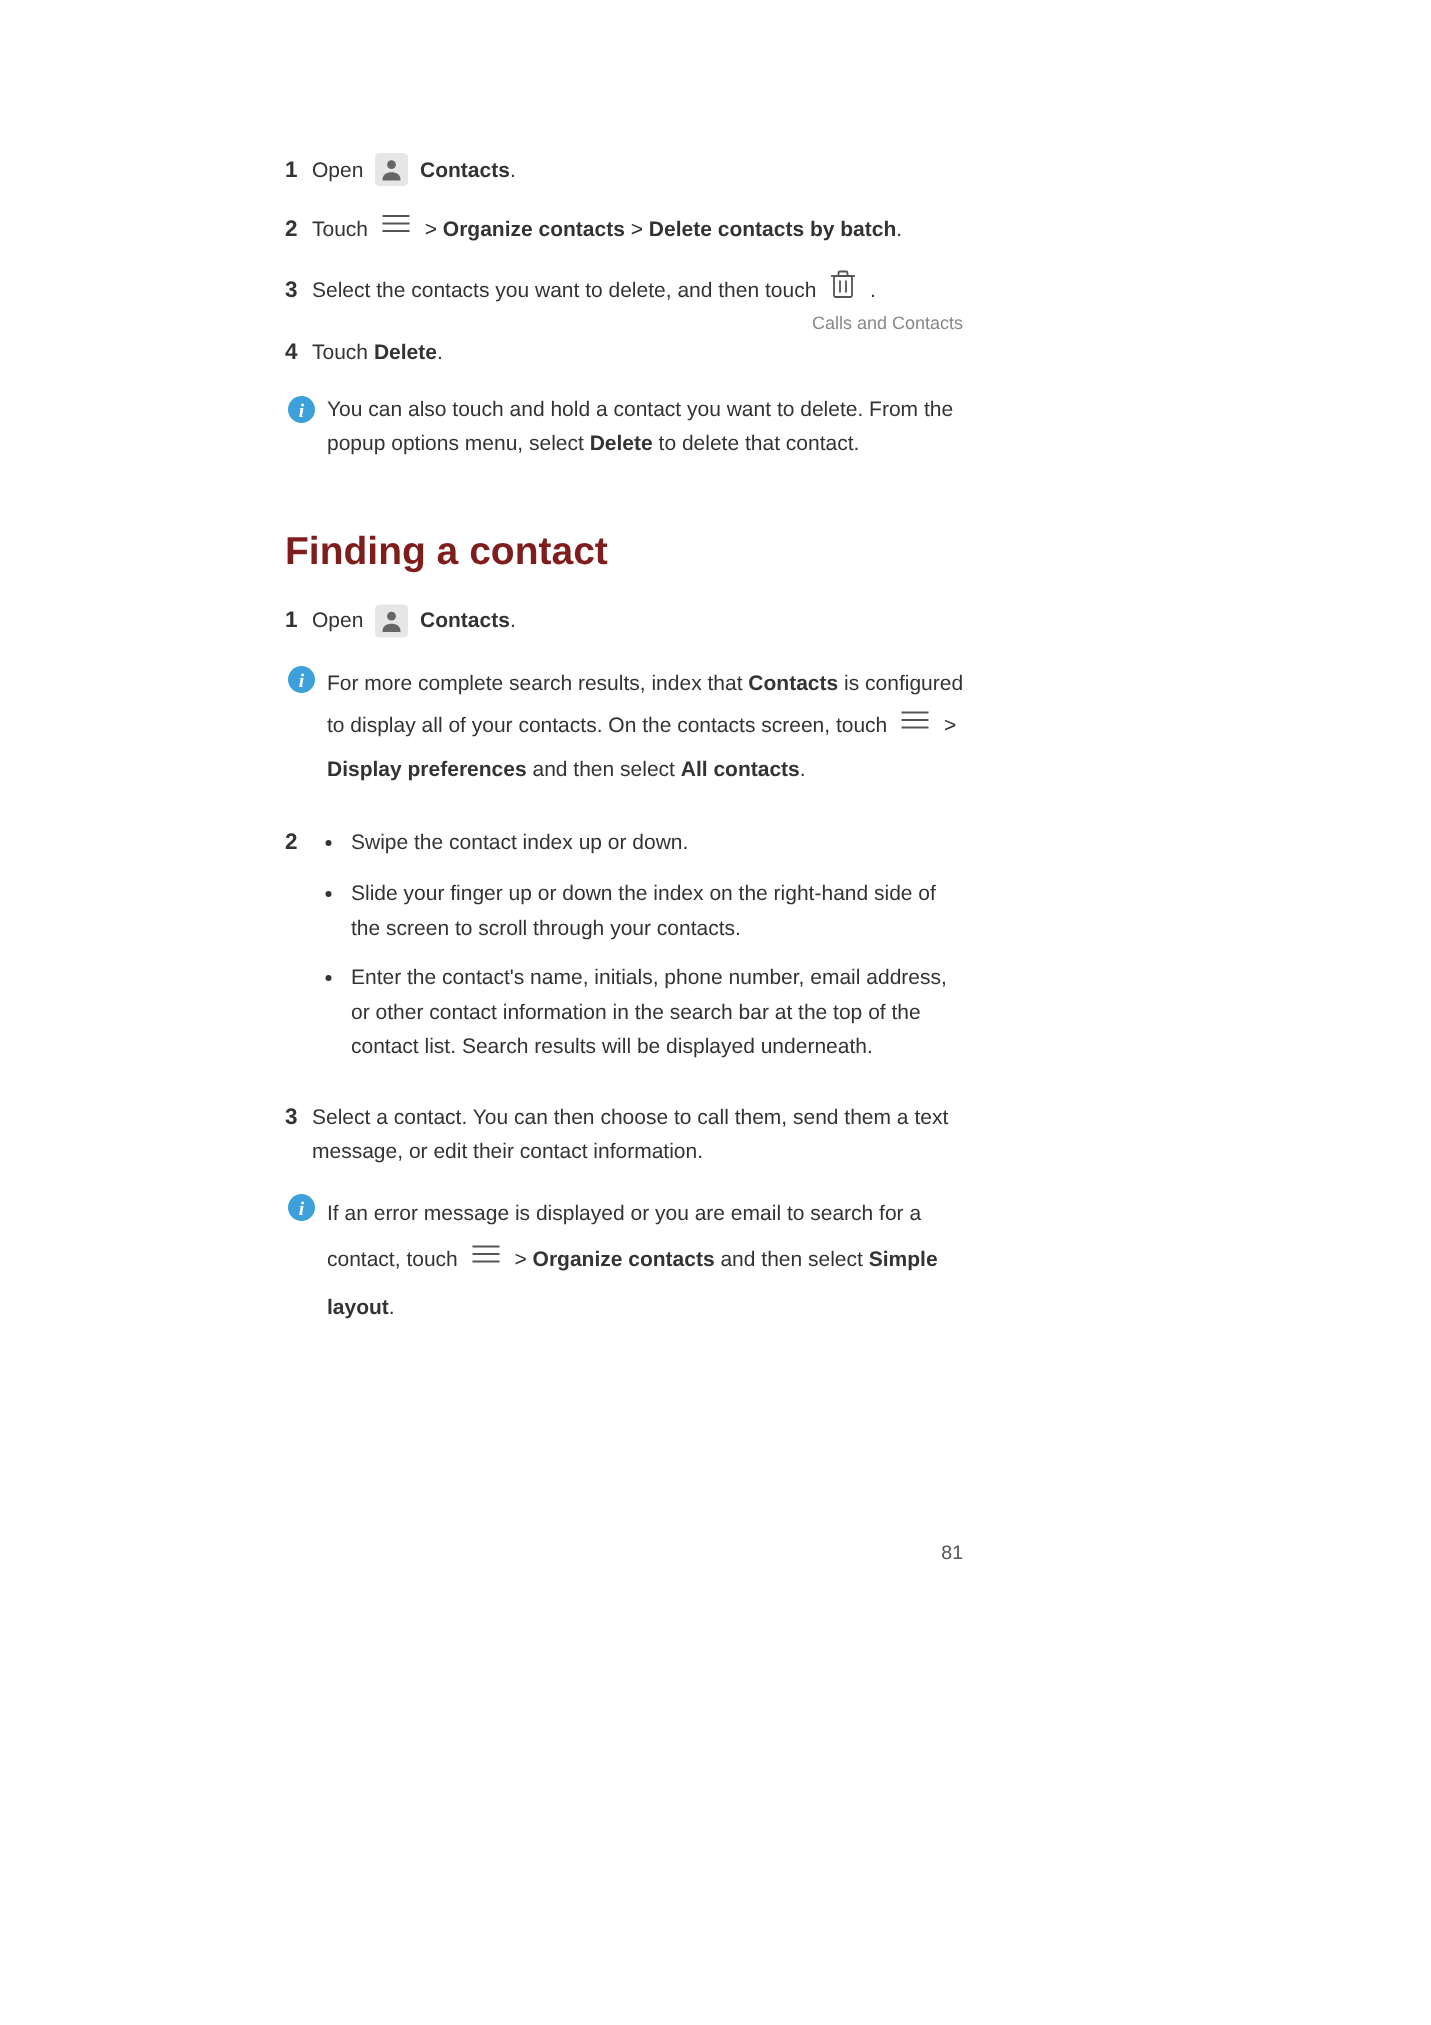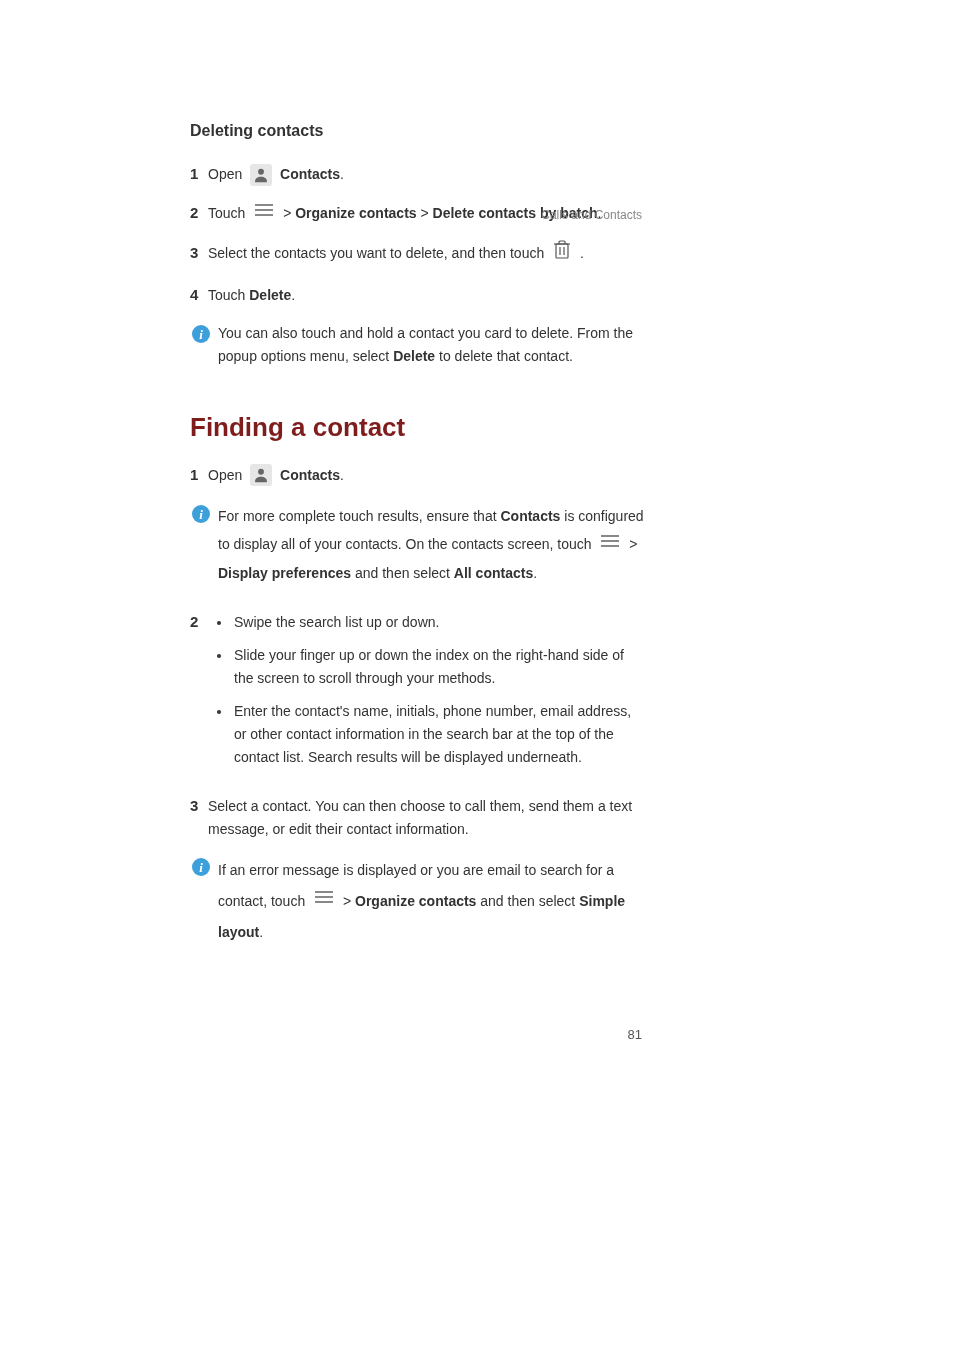--- a/index.html
+++ b/index.html
@@ -114,21 +114,20 @@
     color: #555;
   }
 </style>
 </head>
 <body>
 
 <div class="page">
 
   <div class="section-label">Calls and Contacts</div>
 
-  <h3 class="sub-heading" style="margin-top:30px;">Deleting contacts</h3>
 
   <div class="ol">
 
     <div class="step">
       <div class="step-num">1</div>
       <div class="step-body">
         <span>Open </span>
         <span class="icon-box person-icon-box">
           <svg viewBox="0 0 24 24" width="22" height="22">
               <g fill="#666">
@@ -185,21 +184,21 @@
     </div>
 
     <div class="note">
       <div class="note-icon">
         <svg width="20" height="20" viewBox="0 0 20 20">
             <circle cx="10" cy="10" r="9" fill="#3ea0da"></circle>
             <text x="10" y="15" font-family="Georgia,serif" font-style="italic" font-weight="bold" font-size="13" fill="#fff" text-anchor="middle">i</text>
           </svg>
       </div>
       <div class="note-body">
-        <span>You can also touch and hold a contact you card to delete. From the popup options menu, select </span><span class="bold">Delete</span><span> to delete that contact.</span>
+        <span>You can also touch and hold a contact you want to delete. From the popup options menu, select </span><span class="bold">Delete</span><span> to delete that contact.</span>
       </div>
     </div>
 
   </div>
 
   <h2 class="section-title">Finding a contact</h2>
 
 
   <div class="ol">
 
@@ -220,40 +219,40 @@
     </div>
 
     <div class="note">
       <div class="note-icon">
         <svg width="20" height="20" viewBox="0 0 20 20">
             <circle cx="10" cy="10" r="9" fill="#3ea0da"></circle>
             <text x="10" y="15" font-family="Georgia,serif" font-style="italic" font-weight="bold" font-size="13" fill="#fff" text-anchor="middle">i</text>
           </svg>
       </div>
       <div class="note-body" style="line-height:2.0;">
-        <span>For more complete touch results, ensure that </span><span class="bold">Contacts</span><span> is configured to display all of your contacts. On the contacts screen, touch </span>
+        <span>For more complete search results, index that </span><span class="bold">Contacts</span><span> is configured to display all of your contacts. On the contacts screen, touch </span>
         <span class="inline-icon">
           <svg width="22" height="14" viewBox="0 0 22 14">
               <g stroke="#555" stroke-width="1.4">
                 <line x1="2" y1="2" x2="20" y2="2"></line>
                 <line x1="2" y1="7" x2="20" y2="7"></line>
                 <line x1="2" y1="12" x2="20" y2="12"></line>
               </g>
             </svg>
         </span>
         <span> &gt; </span><span class="bold">Display preferences</span><span> and then select </span><span class="bold">All contacts</span><span>.</span>
       </div>
     </div>
 
     <div class="step">
       <div class="step-num">2</div>
       <div class="step-body">
         <ul class="methods">
-          <li>Swipe the search list up or down.</li>
-          <li>Slide your finger up or down the index on the right-hand side of the screen to scroll through your methods.</li>
+          <li>Swipe the contact index up or down.</li>
+          <li>Slide your finger up or down the index on the right-hand side of the screen to scroll through your contacts.</li>
           <li>Enter the contact's name, initials, phone number, email address, or other contact information in the search bar at the top of the contact list. Search results will be displayed underneath.</li>
         </ul>
       </div>
     </div>
 
     <div class="step">
       <div class="step-num">3</div>
       <div class="step-body">
         <span>Select a contact. You can then choose to call them, send them a text message, or edit their contact information.</span>
       </div>

